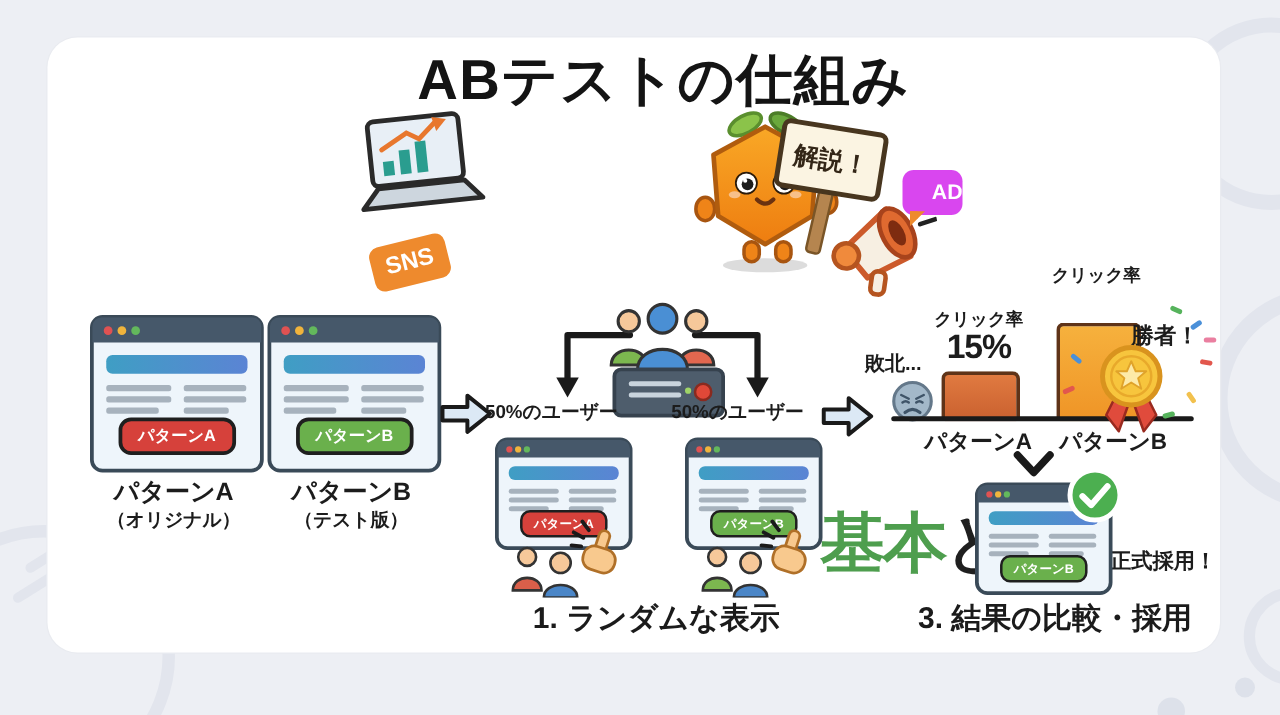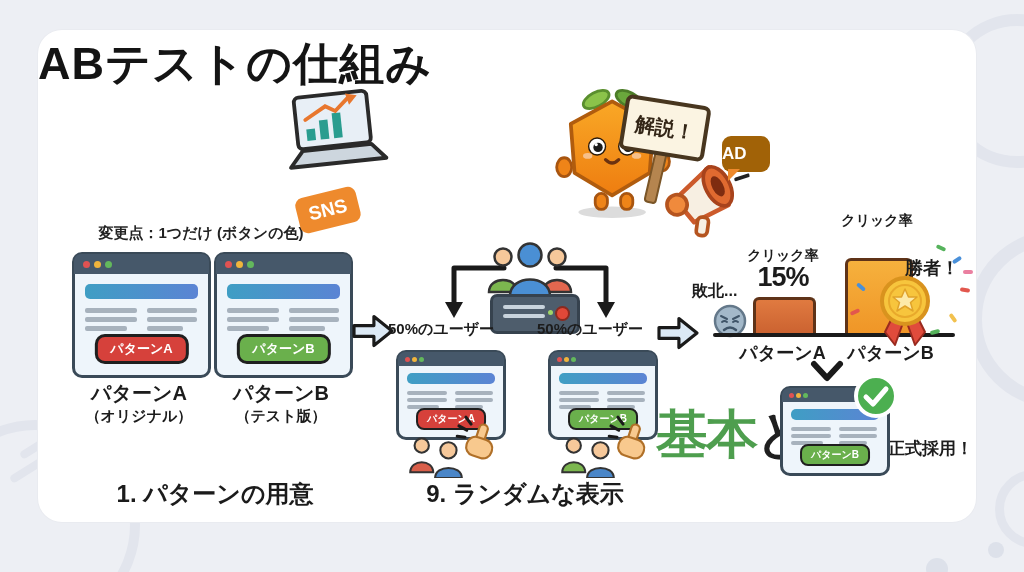--- a/index.html
+++ b/index.html
@@ -8,21 +8,21 @@
   
   .deco{position:absolute;z-index:0;}
   .ring{border-radius:50%;border:12px solid #e2e5ed;}
   .dot{border-radius:50%;background:#dde1ea;}
   .bar-line{height:8px;border-radius:4px;background:#e2e5ed;}
   
   .card{position:absolute;left:38px;top:30px;width:938px;height:492px;background:#ffffff;
     border-radius:24px;z-index:1;box-shadow:0 0 0 1px #e9ebf0;}
   
   .abs{position:absolute;z-index:3;}
-  .title{left:0;right:0;top:34px;text-align:left;font-size:45px;font-weight:800;color:#141414;letter-spacing:1px;margin-left:38px;}
+  .title{left:0;right:0;top:34px;text-align:center;font-size:45px;font-weight:800;color:#141414;letter-spacing:1px;margin-left:38px;}
   .h-cap{font-size:24px;font-weight:800;text-align:center;color:#1b1b1b;}
   .small-note{font-size:15px;font-weight:700;text-align:center;color:#222;}
   .mid-label{font-size:16px;font-weight:800;text-align:center;}
   .share{font-size:15px;font-weight:800;}
   
   .browser{position:absolute;z-index:3;background:#eef5fb;border:3px solid #3a4a58;border-radius:10px;}
   .browser .tbar{position:absolute;left:-1px;right:-1px;top:-1px;background:#46586a;border-radius:7px 7px 0 0;}
   .browser .tdot{position:absolute;border-radius:50%;}
   .browser .hdr{position:absolute;border-radius:5px;background:linear-gradient(90deg,#3f9ec4,#5b84d4);}
   .browser .ln{position:absolute;background:#a7b2bd;border-radius:2px;}
@@ -41,22 +41,22 @@
   .md{width:104px;height:84px;}
   .md .tbar{height:14px;}
   .md .tdot{width:5px;height:5px;top:5px;}
   .md .hdr{left:8px;right:8px;top:20px;height:11px;}
   .md .ln{height:4px;}
   .md .pbtn{bottom:7px;font-size:10px;padding:2px 9px;border-width:2px;border-radius:8px;}
   
   .sns-tag{left:297px;top:192px;width:62px;height:36px;background:#ee8a2d;border-radius:8px;
     transform:rotate(-14deg);display:flex;align-items:center;justify-content:center;
     color:#fff;font-weight:800;font-size:19px;z-index:4;}
-  .ad-tag{left:722px;top:136px;width:48px;height:36px;background:#a16207;border-radius:9px;
-    display:flex;align-items:center;justify-content:flex-start;color:#fff;font-weight:800;font-size:17px;z-index:4;}
+  .ad-tag{left:722px;top:136px;width:48px;height:36px;background:#d946ef;border-radius:9px;
+    display:flex;align-items:center;justify-content:flex-end;color:#fff;font-weight:800;font-size:17px;z-index:4;}
   .ad-tag:after{content:"";position:absolute;left:6px;bottom:-9px;border:6px solid transparent;border-top-color:#ee8a2d;border-left-color:#ee8a2d;}
   .sign{left:622px;top:100px;width:78px;height:48px;background:#fbf4e2;border:4px solid #48361f;border-radius:7px;
     transform:rotate(9deg);display:flex;align-items:center;justify-content:center;
     font-size:20px;font-weight:800;color:#332617;z-index:5;}
   .stick{left:650px;top:142px;width:9px;height:58px;background:#b5854f;border:2px solid #7a5527;border-radius:4px;
     transform:rotate(13deg);z-index:4;}
   
   .server{left:490px;top:294px;width:84px;height:34px;background:#4e5d6c;border:3px solid #36424e;border-radius:7px;z-index:3;}
   .server .sln{position:absolute;left:10px;height:4px;width:42px;background:#c9d4dd;border-radius:2px;}
   .server .red-light{position:absolute;right:7px;top:9px;width:11px;height:11px;background:#e04838;border:2px solid #8a2a1f;border-radius:50%;}
@@ -152,21 +152,20 @@
       <ellipse cx="64" cy="44" rx="6" ry="12" transform="rotate(-18 64 44)" fill="#7e2c10"></ellipse>
       <circle cx="17" cy="56" r="11" fill="#f08a3c" stroke="#b5541f" stroke-width="4"></circle>
       <rect x="34" y="74" width="12" height="20" rx="5" transform="rotate(18 40 84)" fill="#f7efe2" stroke="#b5541f" stroke-width="4"></rect>
       <path d="M82 28 L93 22 M85 40 L99 38" stroke="#222" stroke-width="4" stroke-linecap="round"></path>
     </svg>
   </div>
   <div class="abs ad-tag">
     <span>AD</span>
   </div>
 
-  <div class="abs small-note" style="left:70px;top:224px;width:262px;">変更点：1つだけ (ボタンの色)</div>
 
   <div class="browser lg" style="left:72px;top:252px;">
     <div class="tbar">
       <span class="tdot" style="left:9px;background:#e05252;"></span>
       <span class="tdot" style="left:20px;background:#f0b43c;"></span>
       <span class="tdot" style="left:31px;background:#63b85c;"></span>
     </div>
     <div class="hdr"></div>
     <div class="ln" style="left:10px;top:53px;width:52px;"></div>
     <div class="ln" style="left:10px;top:62px;width:52px;"></div>
@@ -194,21 +193,20 @@
   </div>
 
   <div class="abs" style="left:64px;top:380px;width:150px;text-align:center;">
     <div style="font-size:20px;font-weight:800;">パターンA</div>
     <div style="font-size:15px;font-weight:700;">（オリジナル）</div>
   </div>
   <div class="abs" style="left:206px;top:380px;width:150px;text-align:center;">
     <div style="font-size:20px;font-weight:800;">パターンB</div>
     <div style="font-size:15px;font-weight:700;">（テスト版）</div>
   </div>
-  <div class="abs h-cap" style="left:85px;top:478px;width:260px;">1. パターンの用意</div>
 
   <div class="abs" style="left:350px;top:312px;">
     <svg width="46" height="38" viewBox="0 0 50 42">
       <polygon points="4,15 26,15 26,5 46,21 26,37 26,27 4,27" fill="#dce9f5" stroke="#1a1a1a" stroke-width="3.5" stroke-linejoin="round"></polygon>
     </svg>
   </div>
 
 
   <div class="abs" style="left:486px;top:240px;z-index:3;">
     <svg width="88" height="58" viewBox="0 0 88 58">
@@ -307,21 +305,21 @@
     <svg width="62" height="42" viewBox="0 0 64 44">
       <g stroke="#333" stroke-width="2.2">
         <circle cx="16" cy="10" r="7.5" fill="#f6c89a"></circle>
         <path d="M4 38 C4 24 28 24 28 38 Z" fill="#7cb74f"></path>
         <circle cx="44" cy="15" r="8.5" fill="#f6c89a"></circle>
         <path d="M30 44 C30 30 58 30 58 44 Z" fill="#4a86c8"></path>
       </g>
     </svg>
   </div>
 
-  <div class="abs h-cap" style="left:395px;top:478px;width:260px;">9. ランダムな表示</div>
+  <div class="abs h-cap" style="left:395px;top:478px;width:260px;">1. ランダムな表示</div>
 
   <div class="abs" style="left:655px;top:314px;">
     <svg width="46" height="38" viewBox="0 0 50 42">
       <polygon points="4,15 26,15 26,5 46,21 26,37 26,27 4,27" fill="#dce9f5" stroke="#1a1a1a" stroke-width="3.5" stroke-linejoin="round"></polygon>
     </svg>
   </div>
 
   <div class="abs metric" style="left:737px;top:247px;width:92px;">クリック率</div>
   <div class="abs pct" style="left:737px;top:262px;width:92px;">15%</div>
   <div class="abs metric" style="left:827px;top:212px;width:100px;">クリック率</div>
@@ -388,15 +386,16 @@
     <div class="pbtn green">パターンB</div>
   </div>
   <div class="abs" style="left:852px;top:372px;z-index:5;">
     <svg width="48" height="48" viewBox="0 0 48 48">
       <circle cx="24" cy="24" r="20" fill="#4caf50" stroke="#ffffff" stroke-width="4"></circle>
       <path d="M14 25 L21 32 L34 17" stroke="#ffffff" stroke-width="5" fill="none" stroke-linecap="round" stroke-linejoin="round"></path>
     </svg>
   </div>
   <div class="abs adopt-note" style="left:888px;top:437px;">正式採用！</div>
 
+  <div class="abs h-cap" style="left:713px;top:478px;width:262px;">3. 結果の比較・採用</div>
 
 
 </div>
 
 </body></html>

